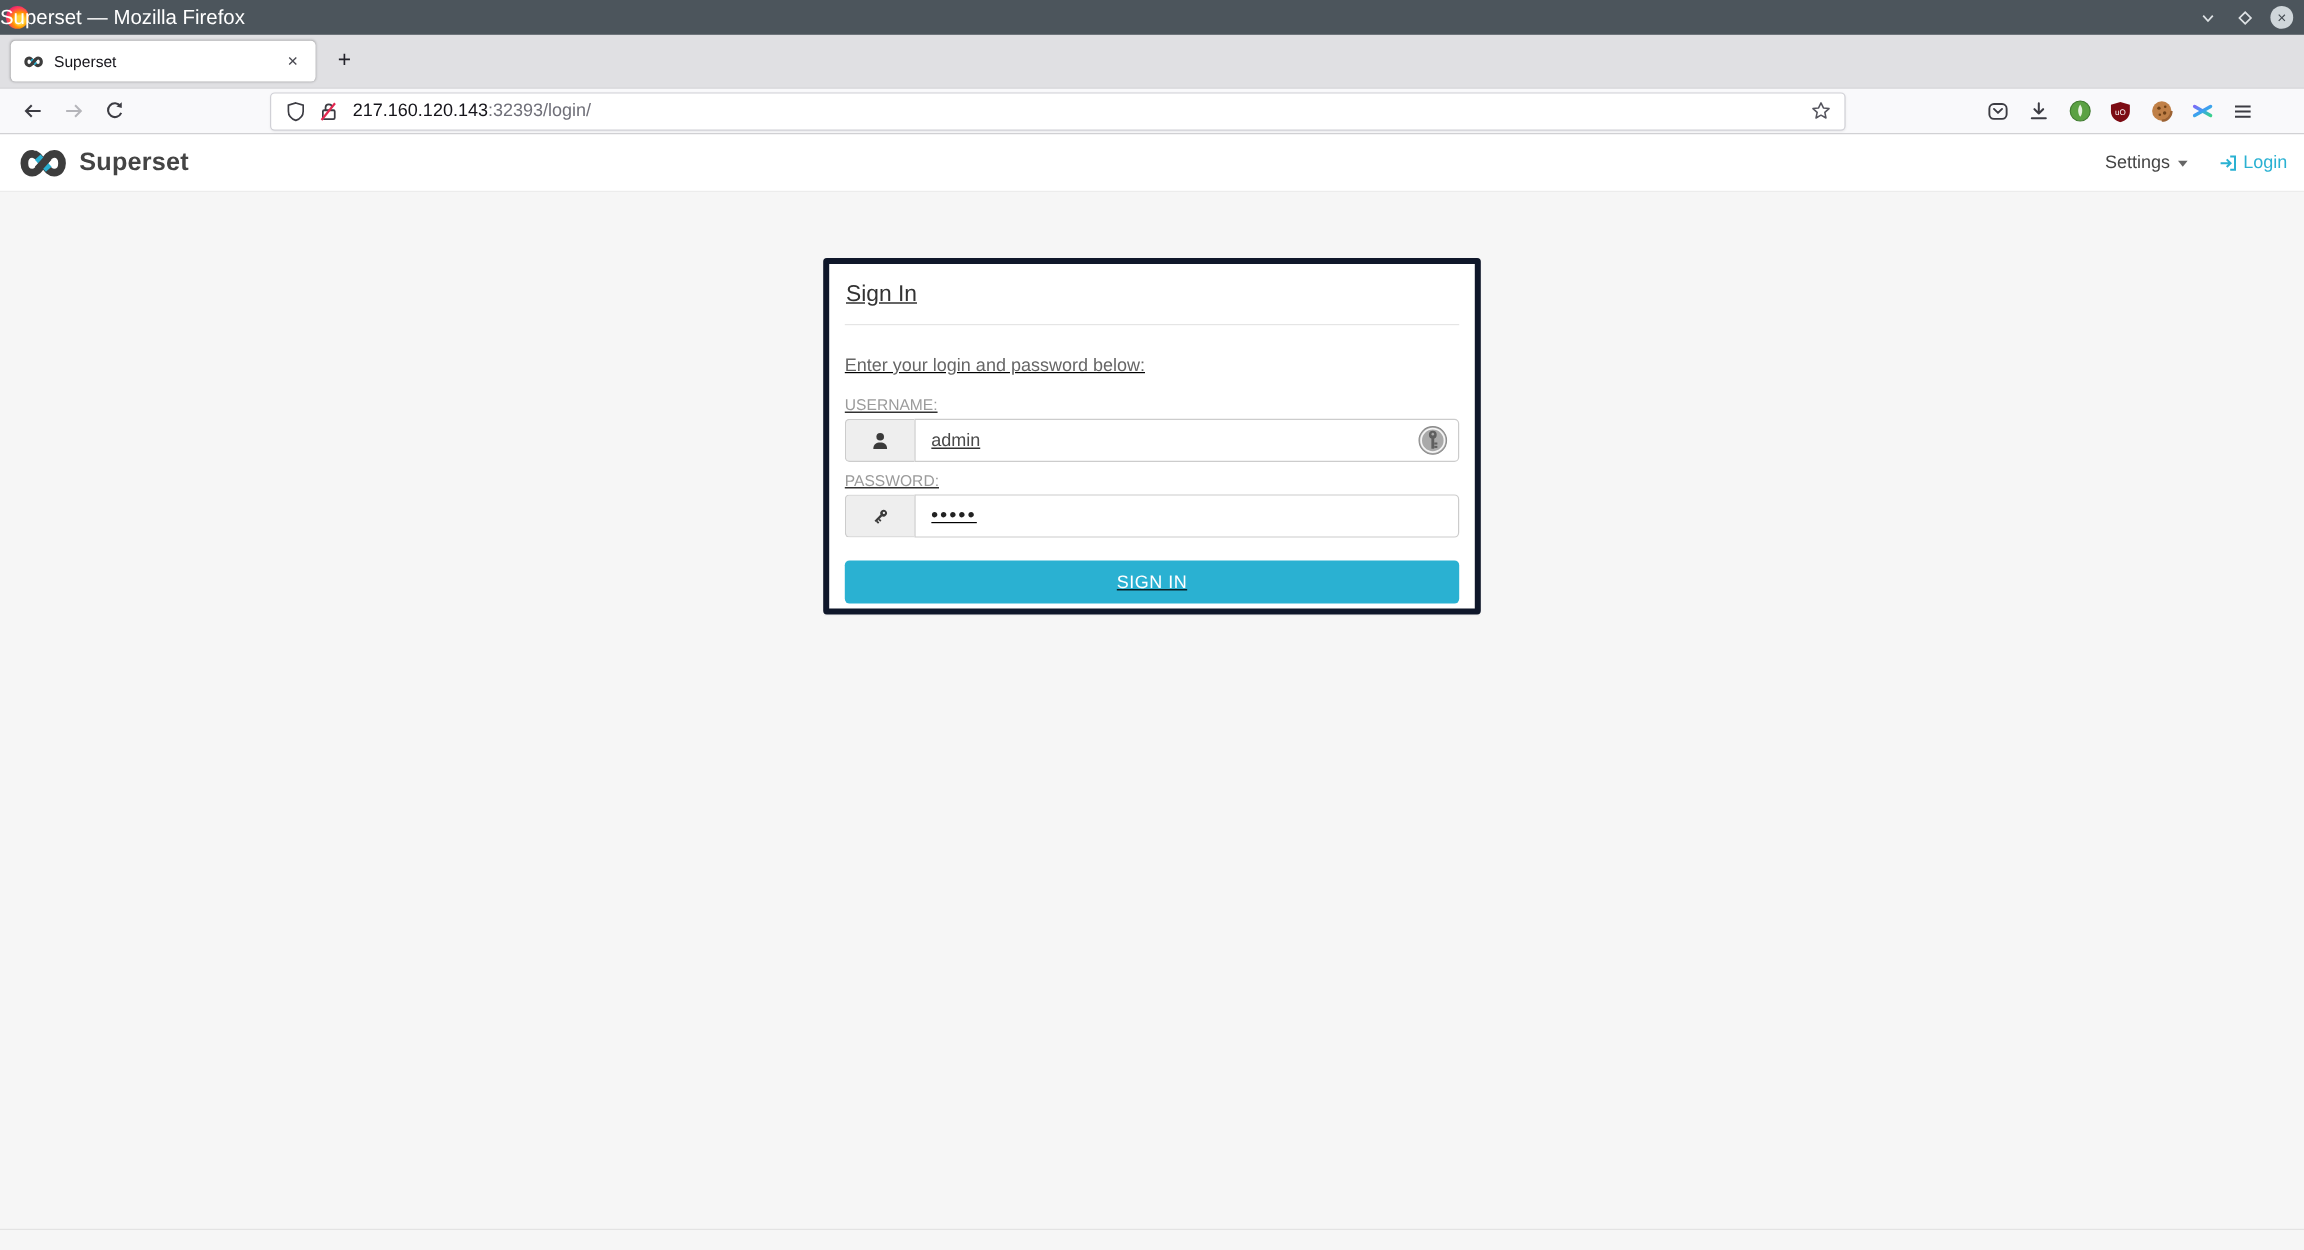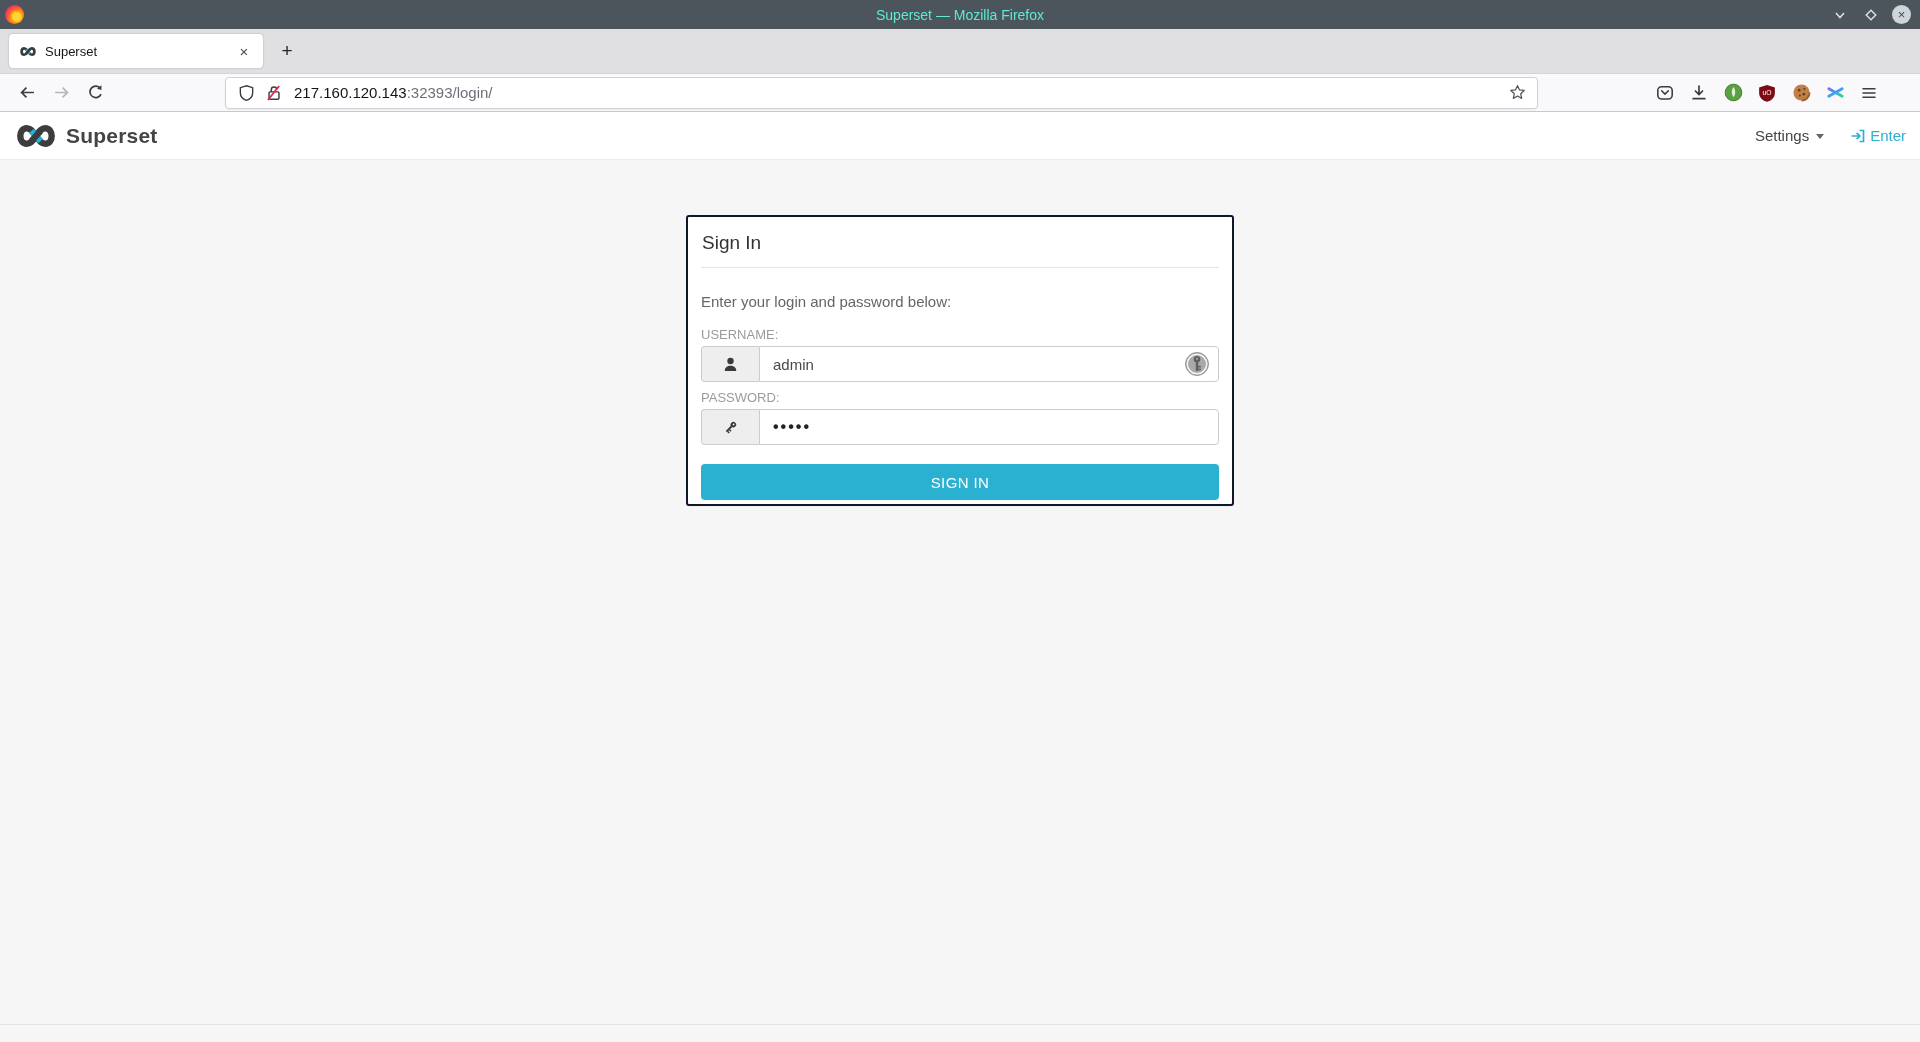--- a/index.html
+++ b/index.html
@@ -4,21 +4,21 @@
 <style>
   * { box-sizing: border-box; margin: 0; padding: 0; }
   html, body { width: 1920px; height: 1042px; overflow: hidden; }
   body { font-family: "Liberation Sans", sans-serif; background: #f6f6f6; }
   .window { width: 1920px; height: 1042px; display: flex; flex-direction: column; }
 
   
   .titlebar { height: 29px; background: #4c555c; position: relative; display: flex; align-items: center; flex: none; }
   .ff-logo { width: 19px; height: 19px; margin-left: 5px; border-radius: 50%;
     background: radial-gradient(circle at 62% 62%, #ffd43b 0 22%, #ff9500 38%, #ff3b5c 62%, #b5007f 100%); }
-  .win-title { position: absolute; left: 0; right: 0; text-align: center; color: #5eead4; font-size: 14px; pointer-events: none; }
+  .win-title { position: absolute; left: 0; right: 0; text-align: left; color: #ffffff; font-size: 17px; pointer-events: none; }
   .win-controls { margin-left: auto; display: flex; align-items: center; gap: 12px; padding-right: 9px; z-index: 2; }
   .win-btn { width: 19px; height: 19px; display: flex; align-items: center; justify-content: center; cursor: default; }
   .close-circle { width: 19px; height: 19px; border-radius: 50%; background: #cfd6da; display: flex; align-items: center; justify-content: center; color: #424a50; font-size: 13px; line-height: 1; }
 
   
   .tabbar { height: 45px; background: #e0e0e3; display: flex; align-items: center; padding-left: 9px; flex: none; border-bottom: 1px solid #d4d4d8; }
   .tab { width: 254px; height: 34px; background: #ffffff; border-radius: 4px; display: flex; align-items: center;
     padding: 0 8px 0 10px; box-shadow: 0 0 2px rgba(0,0,0,.28); }
   .tab-title { font-size: 13px; color: #15141a; margin-left: 8px; flex: 1; white-space: nowrap; overflow: hidden; }
   .tab-close { width: 22px; height: 22px; border-radius: 3px; display: flex; align-items: center; justify-content: center;
@@ -44,21 +44,21 @@
   .brand-name { font-size: 21px; font-weight: bold; color: #444444; letter-spacing: .2px; }
   .header-right { margin-left: auto; display: flex; align-items: flex-end; gap: 26px; }
   .menu-item { display: flex; align-items: center; gap: 7px; font-size: 15px; color: #454545; cursor: pointer; }
   .caret-down { width: 0; height: 0; border-left: 4.5px solid transparent; border-right: 4.5px solid transparent; border-top: 5px solid #666; margin-top: 2px; }
   .login-link { display: flex; align-items: center; gap: 4px; font-size: 15px; cursor: pointer; }
 
   
   .content { flex: 1; background: #f6f6f6; position: relative; }
   .footer-rule { position: absolute; left: 0; right: 0; bottom: 17px; border-top: 1px solid #e3e3e3; }
 
-  .panel { width: 548px; margin: 55px auto 0; background: #ffffff; border: 2px solid #0f172a; border-radius: 3px; box-shadow: 0 1px 1px rgba(0,0,0,.03); }
+  .panel { width: 548px; margin: 55px auto 0; background: #ffffff; border: 5px solid #0f172a; border-radius: 3px; box-shadow: 0 1px 1px rgba(0,0,0,.03); text-decoration: underline; }
   .panel-heading { padding: 15px 14px 13px; font-size: 19px; color: #333333; }
   .panel-rule { border: none; border-top: 1px solid #e5e5e5; margin: 0 13px; }
   .panel-body { padding: 25px 13px 4px; }
   .instruction { font-size: 15px; color: #666666; margin-bottom: 17px; }
   .field-label { font-size: 13px; color: #9b9b9b; margin-bottom: 4px; }
   .field-label + .input-group { margin-bottom: 8px; }
   .input-group { display: flex; position: relative; }
   .input-addon { width: 58px; height: 36px; background: #eeeeee; border: 1px solid #cccccc; border-right: none;
     border-radius: 4px 0 0 4px; display: flex; align-items: center; justify-content: center; flex: none; }
   .text-input { flex: 1; height: 36px; border: 1px solid #cccccc; border-radius: 0 4px 4px 0; background: #fff;
@@ -215,21 +215,21 @@
     <div class="header-right">
       <div class="menu-item">
         <span>Settings</span>
         <span class="caret-down"></span>
       </div>
       <div class="login-link" style="color:#2ab1d2">
         <svg width="16" height="16" viewBox="0 0 16 16">
           <path d="M9.5 2.5 h4 v11 h-4" fill="none" stroke="#2ab1d2" stroke-width="1.7"></path>
           <path d="M1.5 8 h8.2 M6.6 4.8 L9.8 8 L6.6 11.2" fill="none" stroke="#2ab1d2" stroke-width="1.7"></path>
         </svg>
-        <span>Enter</span>
+        <span>Login</span>
       </div>
     </div>
   </div>
 
   <div class="content">
 
     <div class="panel">
       <div class="panel-heading">Sign In</div>
       <hr class="panel-rule">
       <div class="panel-body">

